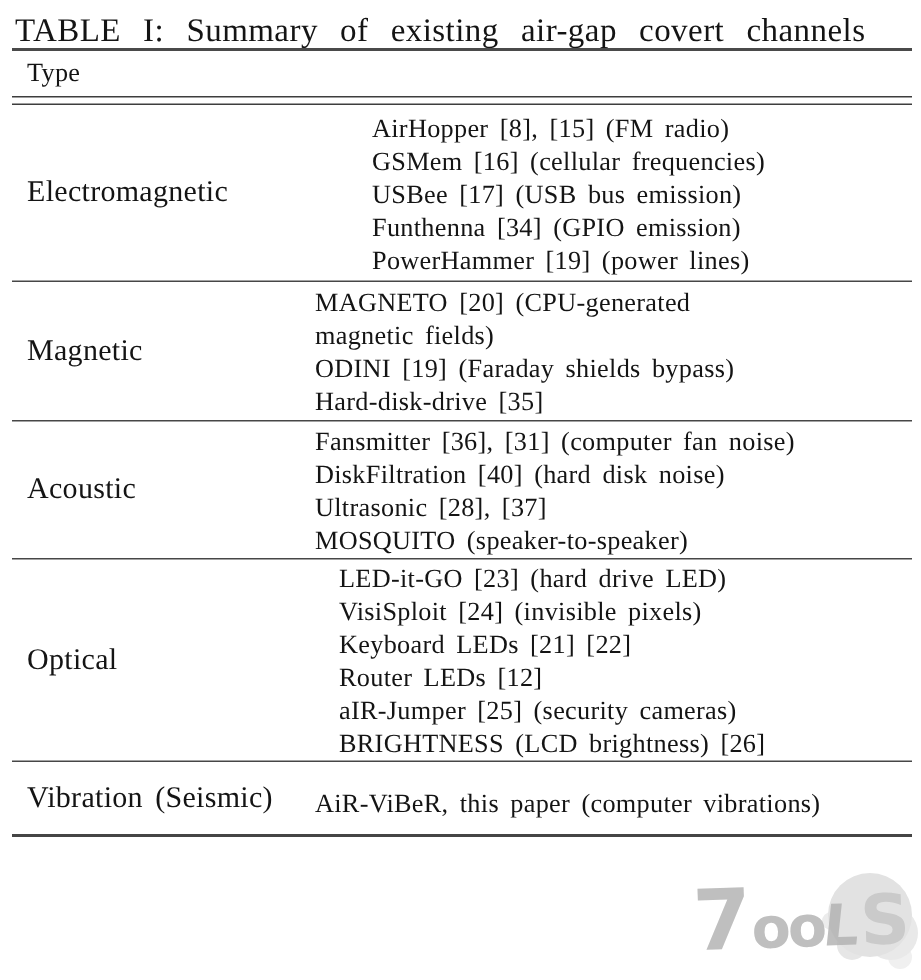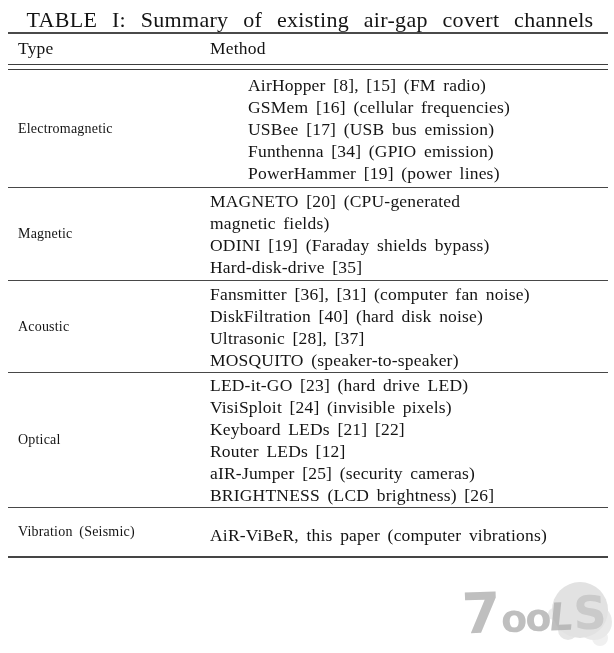--- a/index.html
+++ b/index.html
@@ -13,21 +13,20 @@
   }
 
   .caption {
     position: absolute;
     left: 10px; top: 7px;
     width: 600px;
     font-size: 22px;
     word-spacing: 9px;
     letter-spacing: 0.3px;
     white-space: nowrap;
-    text-align: center;
   }
 
   .tbl {
     position: absolute;
     left: 8px; top: 32px;
     width: 600px;
     border-top: 2px solid #4a4a4a;
     border-bottom: 2px solid #454545;
     z-index: 2;
   }
@@ -49,37 +48,37 @@
 
   .section { display: flex; }
   .section + .section { border-top: 1.5px solid #474747; }
 
   .type-cell {
     width: 202px;
     padding-left: 10px;
     box-sizing: border-box;
     display: flex;
     align-items: center;
-    font-size: 14px;
+    font-size: 20px;
     letter-spacing: 0.2px;
     word-spacing: 3px;
   }
   .methods {
     flex: 1;
     font-size: 17.5px;
     line-height: 22px;
     letter-spacing: 0.2px;
     word-spacing: 3px;
   }
 
   .s0 .methods { padding: 4px 0 3px 0; margin-left: 38px; }
   .s1 .methods { padding: 2px 0 2px 0; }
   .s2 .methods { padding: 2px 0 1px 0; }
   .s3 .methods { padding: 23px 0 23px 0; }
-  .s4 .methods { padding: 1px 0 1px 0; }
+  .s4 .methods { padding: 1px 0 1px 0; margin-left: 16px; }
   .s5 .methods { padding: 16px 0 10px 0; }
 
   
   .wm {
     position: absolute;
     left: 456px; top: 580px;
     width: 158px; height: 70px;
     z-index: 1;
   }
   .wm-splat {
@@ -119,21 +118,20 @@
   <div class="wm-splat"></div>
   <div class="wm-text"><span class="w7">7</span><span class="wo">o</span><span class="wo">o</span><span class="wl">L</span><span class="ws">S</span></div>
 </div>
 
 <div class="caption">TABLE I: Summary of existing air-gap covert channels</div>
 
 <div class="tbl">
 
   <div class="hrow">
     <div class="hcell-type">Type</div>
-    <div class="hcell-method">Method</div>
   </div>
 
   <div class="dblrule"></div>
 
   <div class="section s0">
     <div class="type-cell">Electromagnetic</div>
     <div class="methods">
         <div class="method-line">AirHopper [8], [15] (FM radio)</div>
         <div class="method-line">GSMem [16] (cellular frequencies)</div>
         <div class="method-line">USBee [17] (USB bus emission)</div>

